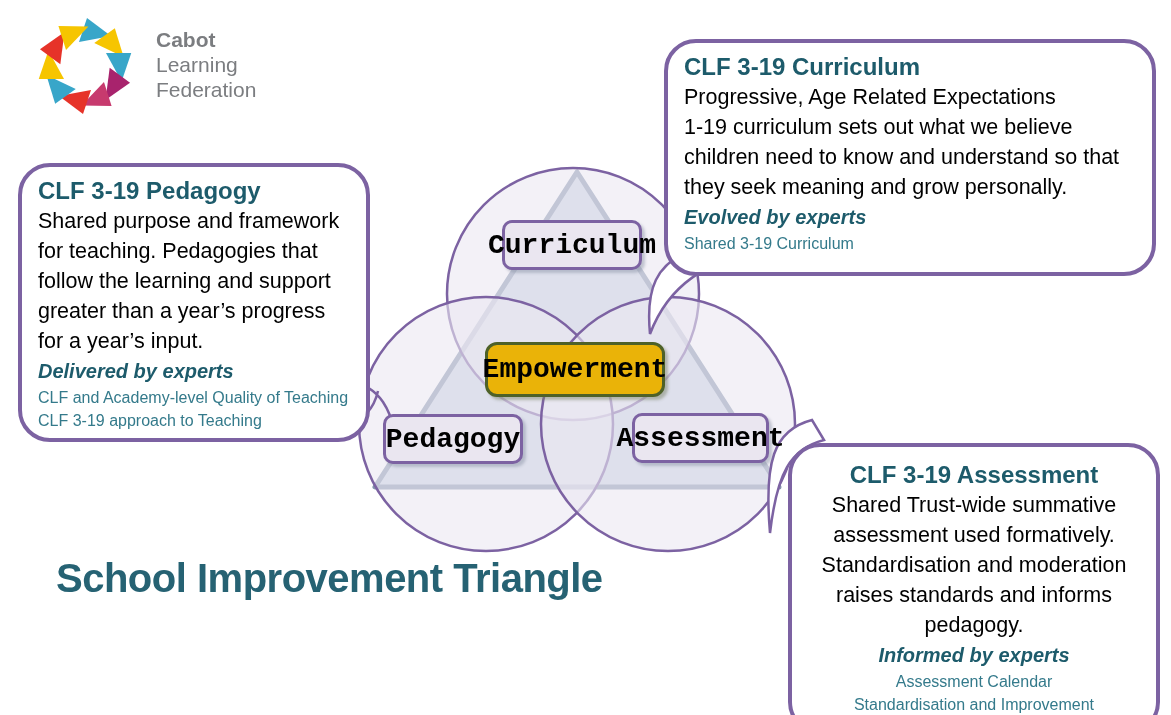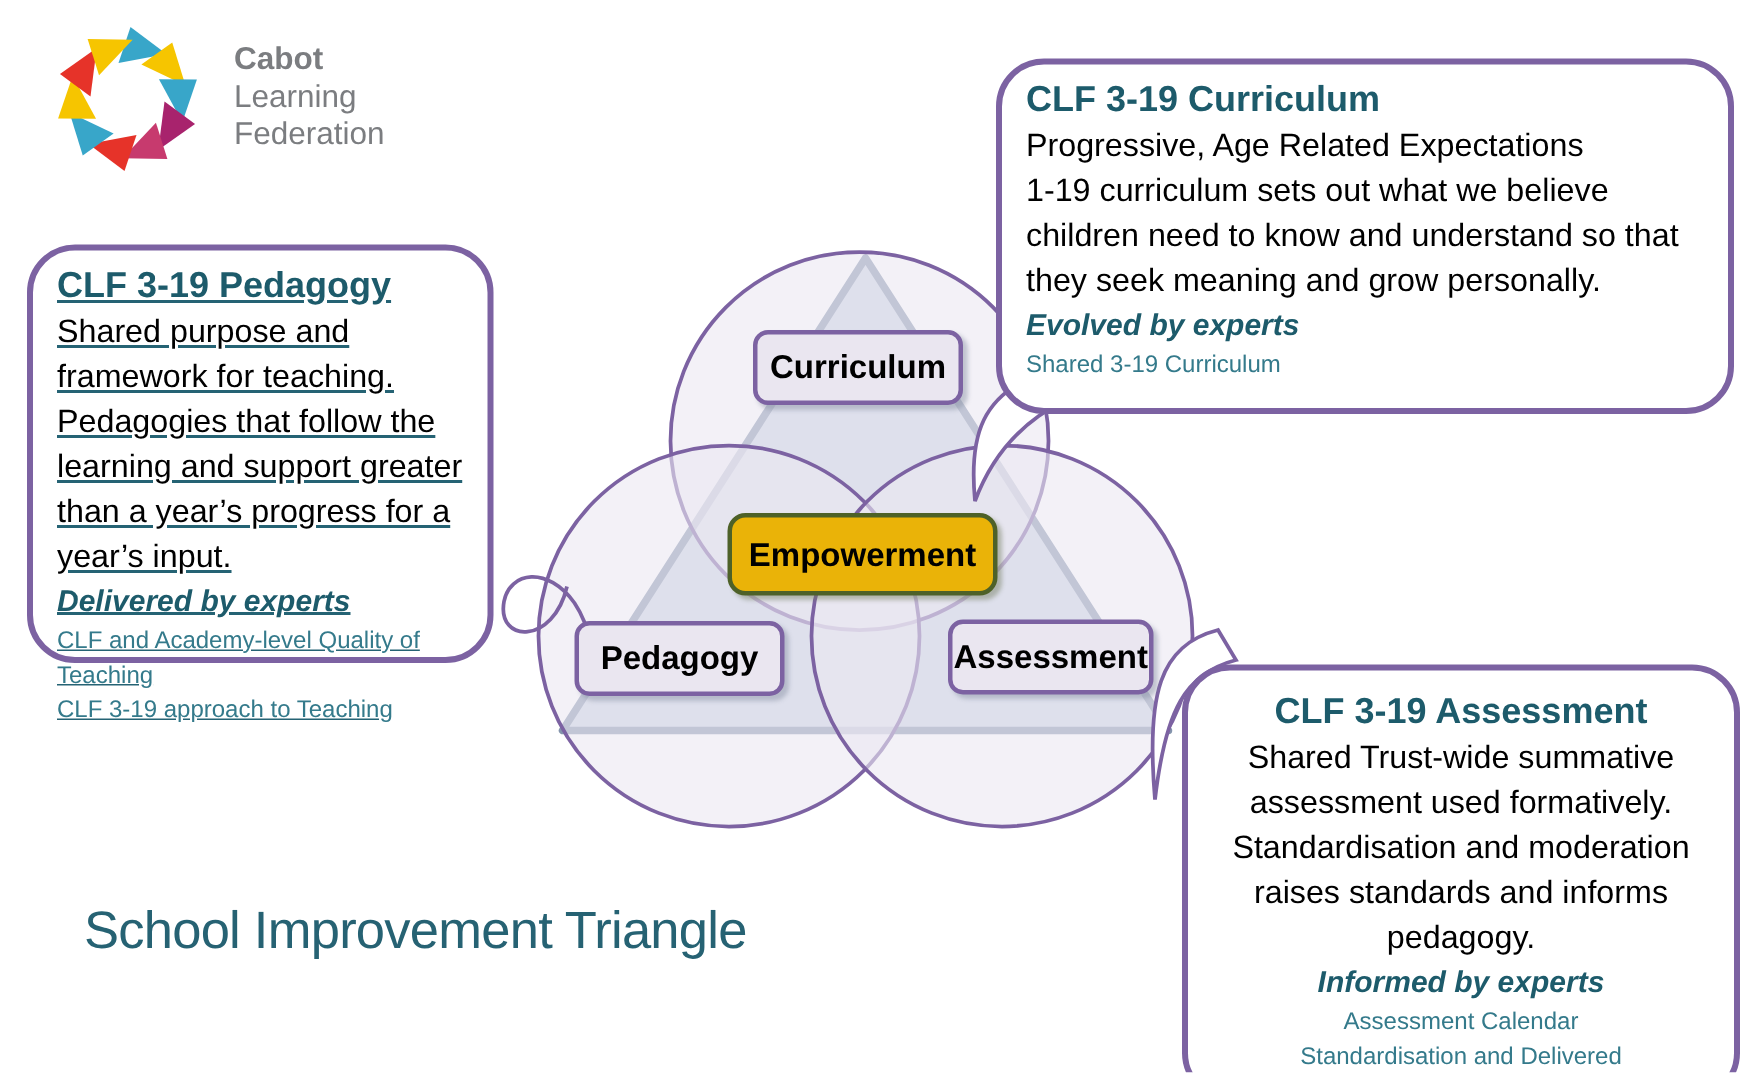--- a/index.html
+++ b/index.html
@@ -17,31 +17,31 @@
     box-sizing:border-box;padding:8px 16px 6px 16px;z-index:3;color:#256374;margin-top:24px;
   }
   .callout .hd{font-size:24px;font-weight:bold;color:#1d5b6b;line-height:31px;margin:0;}
   .callout .bd{font-size:21.5px;line-height:30px;color:#000000;}
   .callout .experts{font-size:20px;line-height:30px;font-weight:bold;font-style:italic;color:#1d5b6b;}
   .callout .note{font-size:16px;line-height:23px;color:#347a8b;}
   
   .node{
     position:absolute;z-index:2;display:flex;align-items:center;justify-content:center;
     background:#eae6f0;border:3px solid #7c62a2;border-radius:10px;
-    font-size:22px;font-weight:bold;color:#000;
-    box-shadow:3px 3px 3px rgba(130,140,160,0.45);box-sizing:border-box;
+    font-size:28px;font-weight:bold;color:#000;
+    box-shadow:3px 3px 3px rgba(130,140,160,0.45);box-sizing:border-box;font-family:Liberation Mono, monospace;
   }
   .node.center{
     background:#eab308;border:3.5px solid #4e6128;border-radius:12px;
     box-shadow:3px 3px 3px rgba(110,120,90,0.45);
   }
   
   .page-title{
     position:absolute;left:56px;top:556px;z-index:3;
-    font-size:35px;font-weight:normal;color:#266273;letter-spacing:-0.5px;margin-top:45px;
+    font-size:40px;font-weight:bold;color:#266273;letter-spacing:-0.5px;
   }
   .diagram-svg{position:absolute;left:0;top:0;z-index:1;}
 </style>
 </head>
 <body>
 
 <div class="canvas">
 
   <div class="logo">
     <svg width="122" height="116" viewBox="0 0 122 116">
@@ -84,39 +84,39 @@
   <div class="node" style="left:632px;top:413px;width:137px;height:50px;">
     <span>Assessment</span>
   </div>
   <div class="node" style="left:383px;top:414px;width:140px;height:50px;">
     <span>Pedagogy</span>
   </div>
   <div class="node center" style="left:485px;top:342px;width:180px;height:55px;">
     <span>Empowerment</span>
   </div>
 
-  <div class="callout" style="left:18px;top:139px;width:311px;height:279px;text-decoration:underline;">
+  <div class="callout" style="left:18px;top:139px;width:352px;height:279px;">
     <div class="hd">CLF 3-19 Pedagogy</div>
     <div class="bd">Shared purpose and framework for teaching. Pedagogies that follow the learning and support greater than a year’s progress for a year’s input.</div>
     <div class="experts">Delivered by experts</div>
     <div class="note">CLF and Academy-level Quality of Teaching</div>
     <div class="note">CLF 3-19 approach to Teaching</div>
   </div>
 
   <div class="callout" style="left:664px;top:15px;width:492px;height:237px;">
     <div class="hd">CLF 3-19 Curriculum</div>
     <div class="bd">Progressive, Age Related Expectations</div>
     <div class="bd">1-19 curriculum sets out what we believe children need to know and understand so that they seek meaning and grow personally.</div>
     <div class="experts">Evolved by experts</div>
     <div class="note">Shared 3-19 Curriculum</div>
   </div>
 
   <div class="callout" style="left:788px;top:419px;width:372px;height:291px;padding-top:12px;text-align:center;">
     <div class="hd">CLF 3-19 Assessment</div>
     <div class="bd">Shared Trust-wide summative assessment used formatively. Standardisation and moderation raises standards and informs pedagogy.</div>
     <div class="experts">Informed by experts</div>
     <div class="note">Assessment Calendar</div>
-    <div class="note">Standardisation and Delivered</div>
+    <div class="note">Standardisation and Improvement</div>
   </div>
 
   <div class="page-title">School Improvement Triangle</div>
 
 </div>
 
 </body></html>

